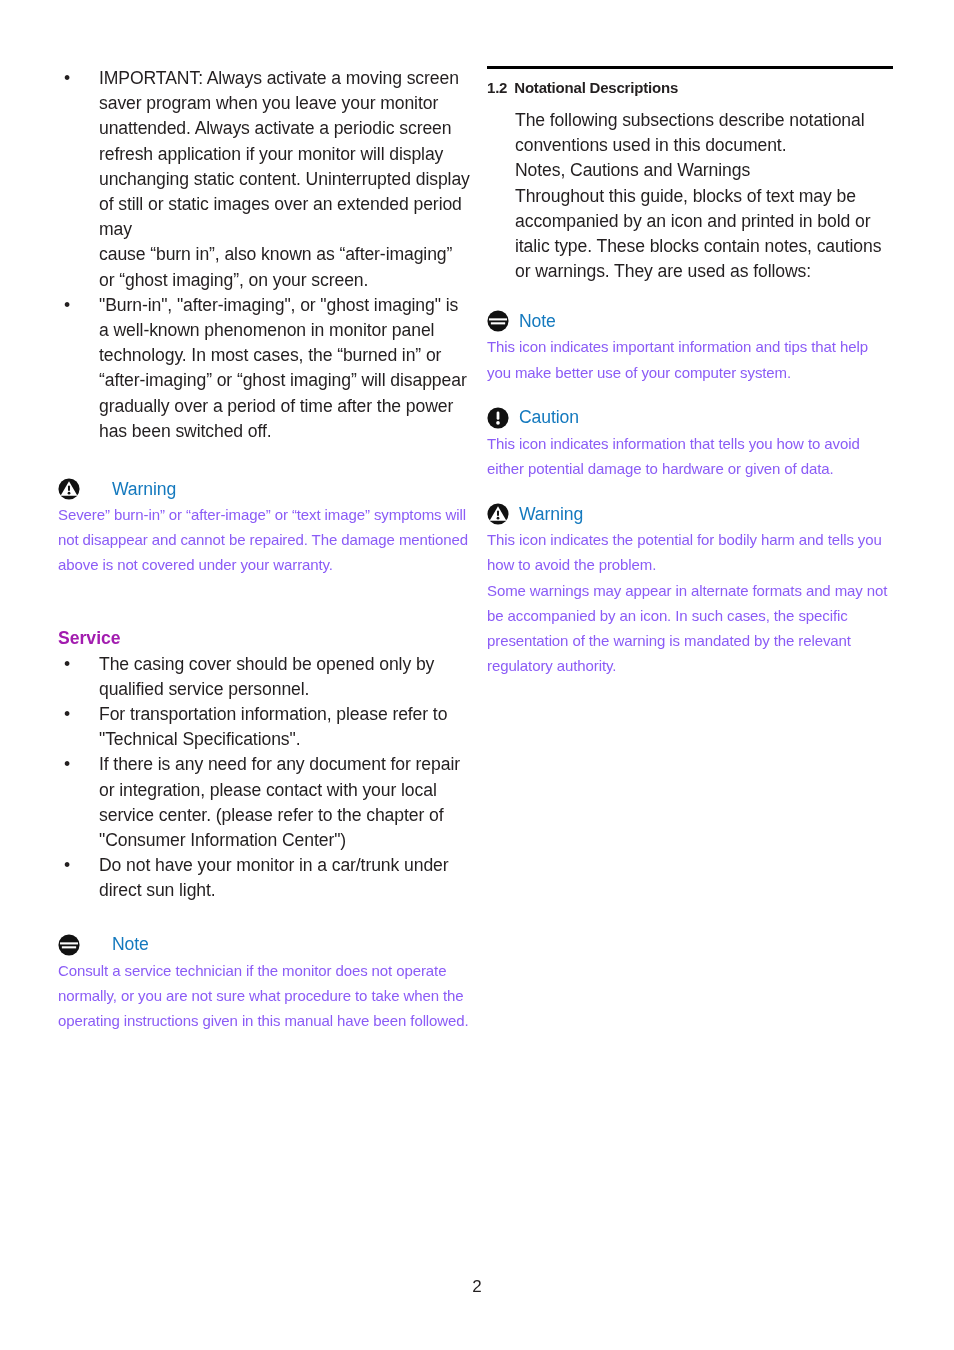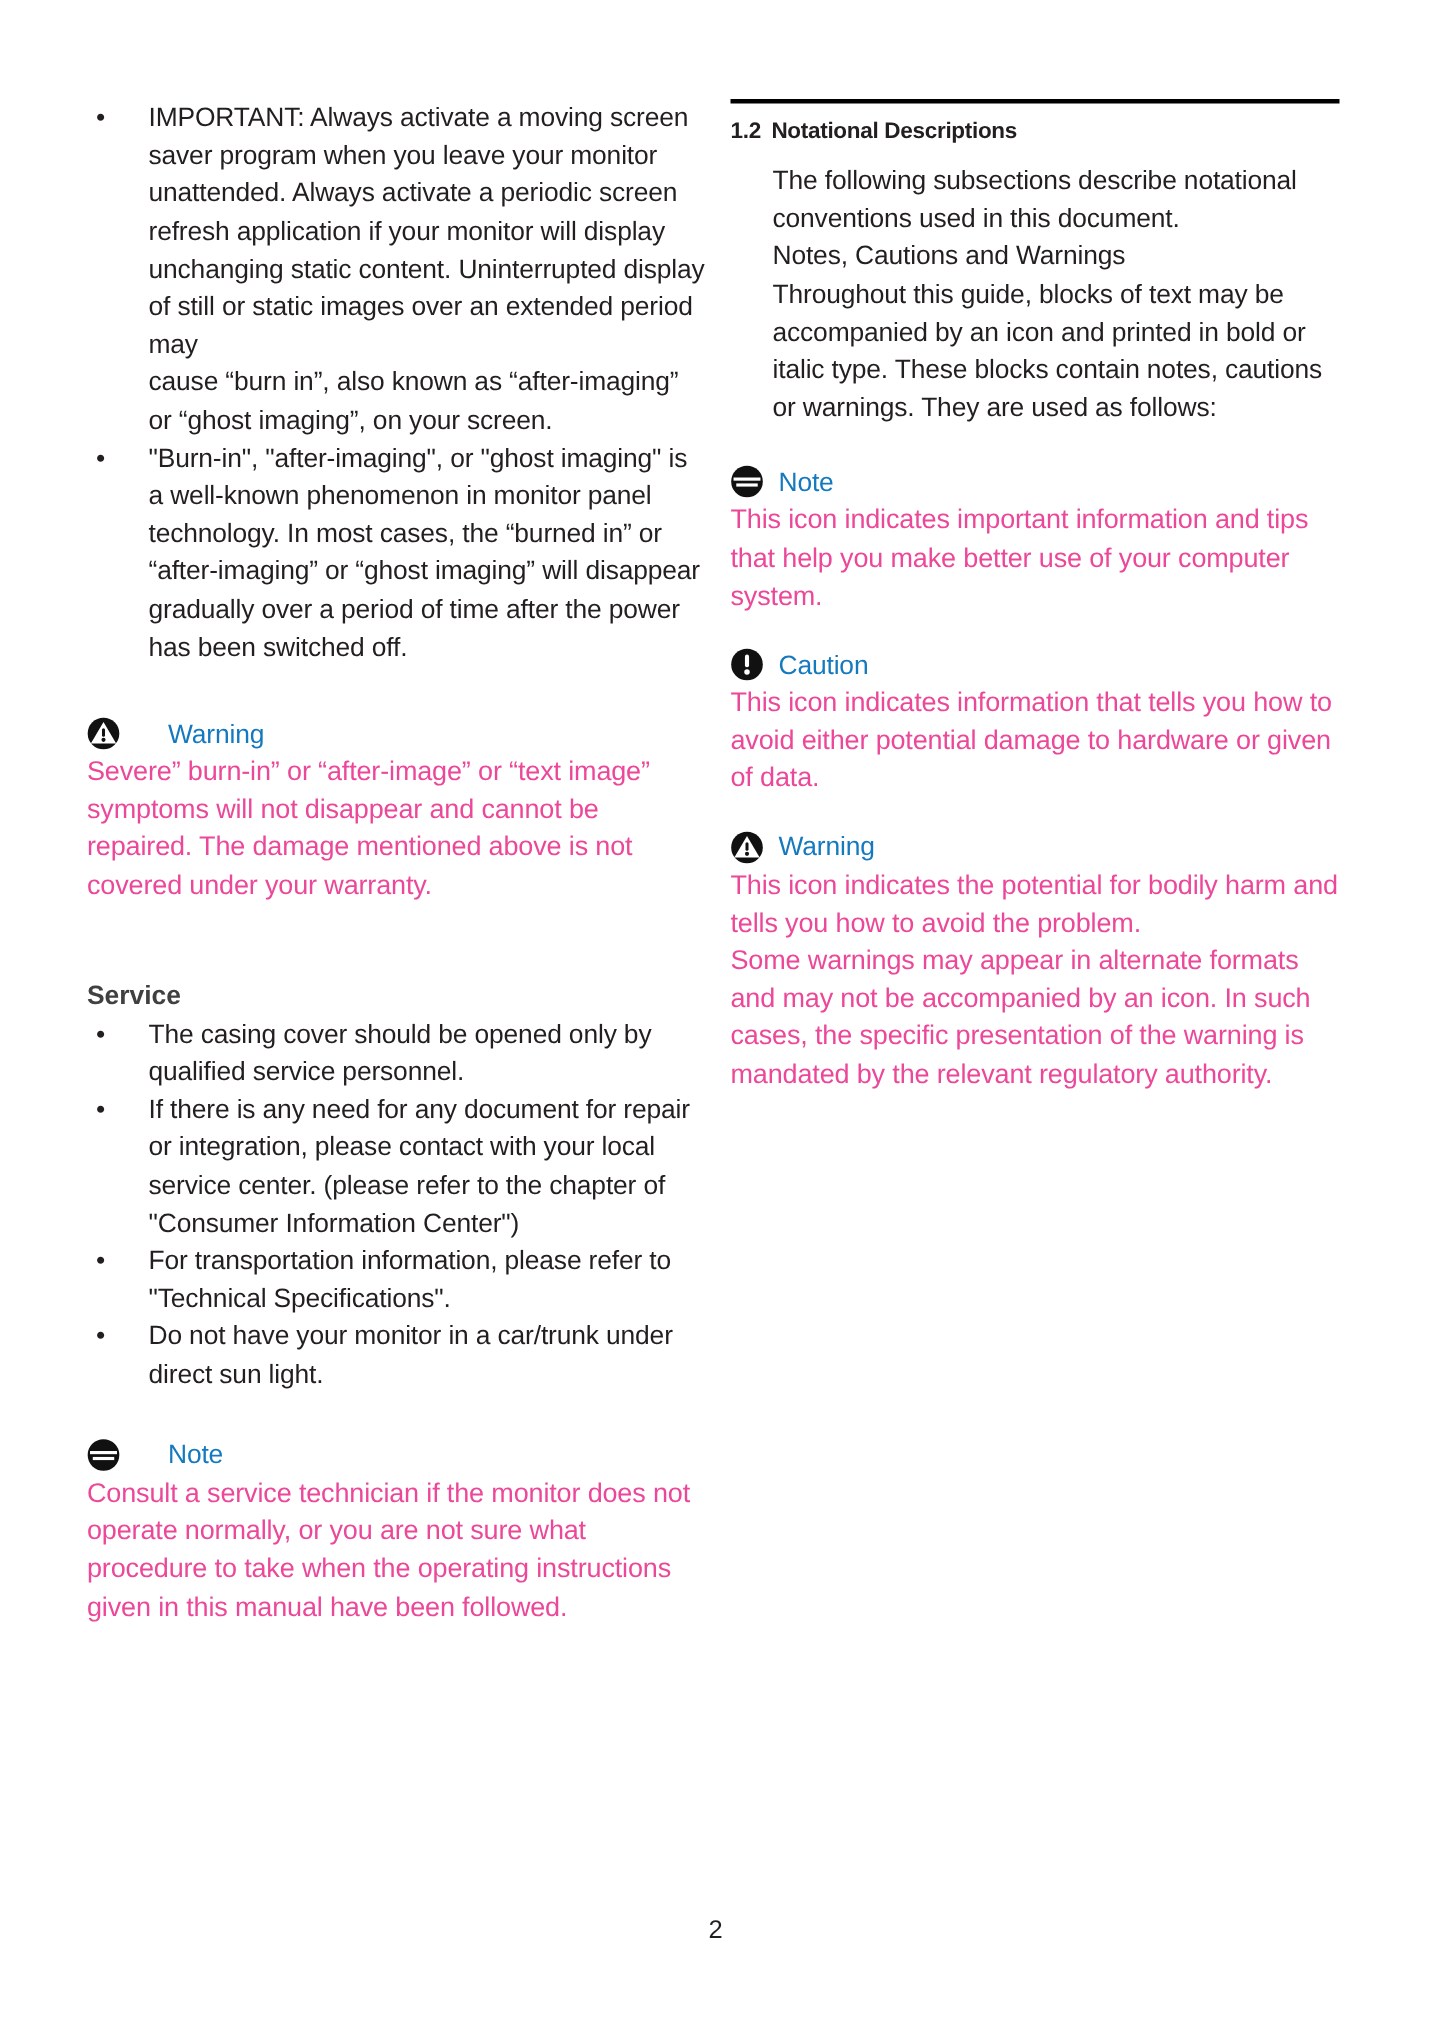--- a/index.html
+++ b/index.html
@@ -34,23 +34,23 @@
   
   .body-text {
     font-size: 17.6px;
     line-height: 25.2px;
     color: #231f20;
     letter-spacing: -0.1px;
     margin-left: 28px;
   }
 
   .blue-text {
-    font-size: 18px;
+    font-size: 15px;
     line-height: 25.2px;
-    color: #ec4899;
+    color: #8b5cf6;
     letter-spacing: -0.1px;
   }
 
   
   ul.bullets {
     list-style: none;
     margin: 0;
     padding: 0;
   }
   ul.bullets > li {
@@ -82,21 +82,21 @@
     margin: 0 0 8px 0;
     letter-spacing: -0.2px;
   }
   .section-title .num { margin-right: 7px; }
 
   
   .sub-heading {
     font-size: 17.6px;
     line-height: 24px;
     font-weight: bold;
-    color: #404040;
+    color: #a21caf;
     margin: 0 0 2px 0;
   }
 
   
   .callout { margin: 0; }
   .callout-head {
     display: flex;
     align-items: center;
     margin-bottom: 2px;
   }
@@ -164,22 +164,22 @@
       </div>
       <div class="blue-text nowrap-block">Severe” burn-in” or “after-image” or “text image” symptoms will not disappear and cannot be repaired. The damage mentioned above is not covered under your warranty.</div>
     </div>
 
     <div class="sp-48"></div>
 
     <div>
       <div class="sub-heading">Service</div>
       <ul class="bullets">
         <li class="body-text">The casing cover should be opened only by qualified service personnel.</li>
+        <li class="body-text">For transportation information, please refer to "Technical Specifications".</li>
         <li class="body-text">If there is any need for any document for repair or integration, please contact with your local service center. (please refer to the chapter of "Consumer Information Center")</li>
-        <li class="body-text">For transportation information, please refer to "Technical Specifications".</li>
         <li class="body-text">Do not have your monitor in a car/trunk under direct sun light.</li>
       </ul>
     </div>
 
     <div class="sp-30"></div>
 
     <div class="callout">
       <div class="callout-head">
         <span class="icon-box">
           <svg viewBox="0 0 24 24" width="22" height="22" aria-hidden="true">

